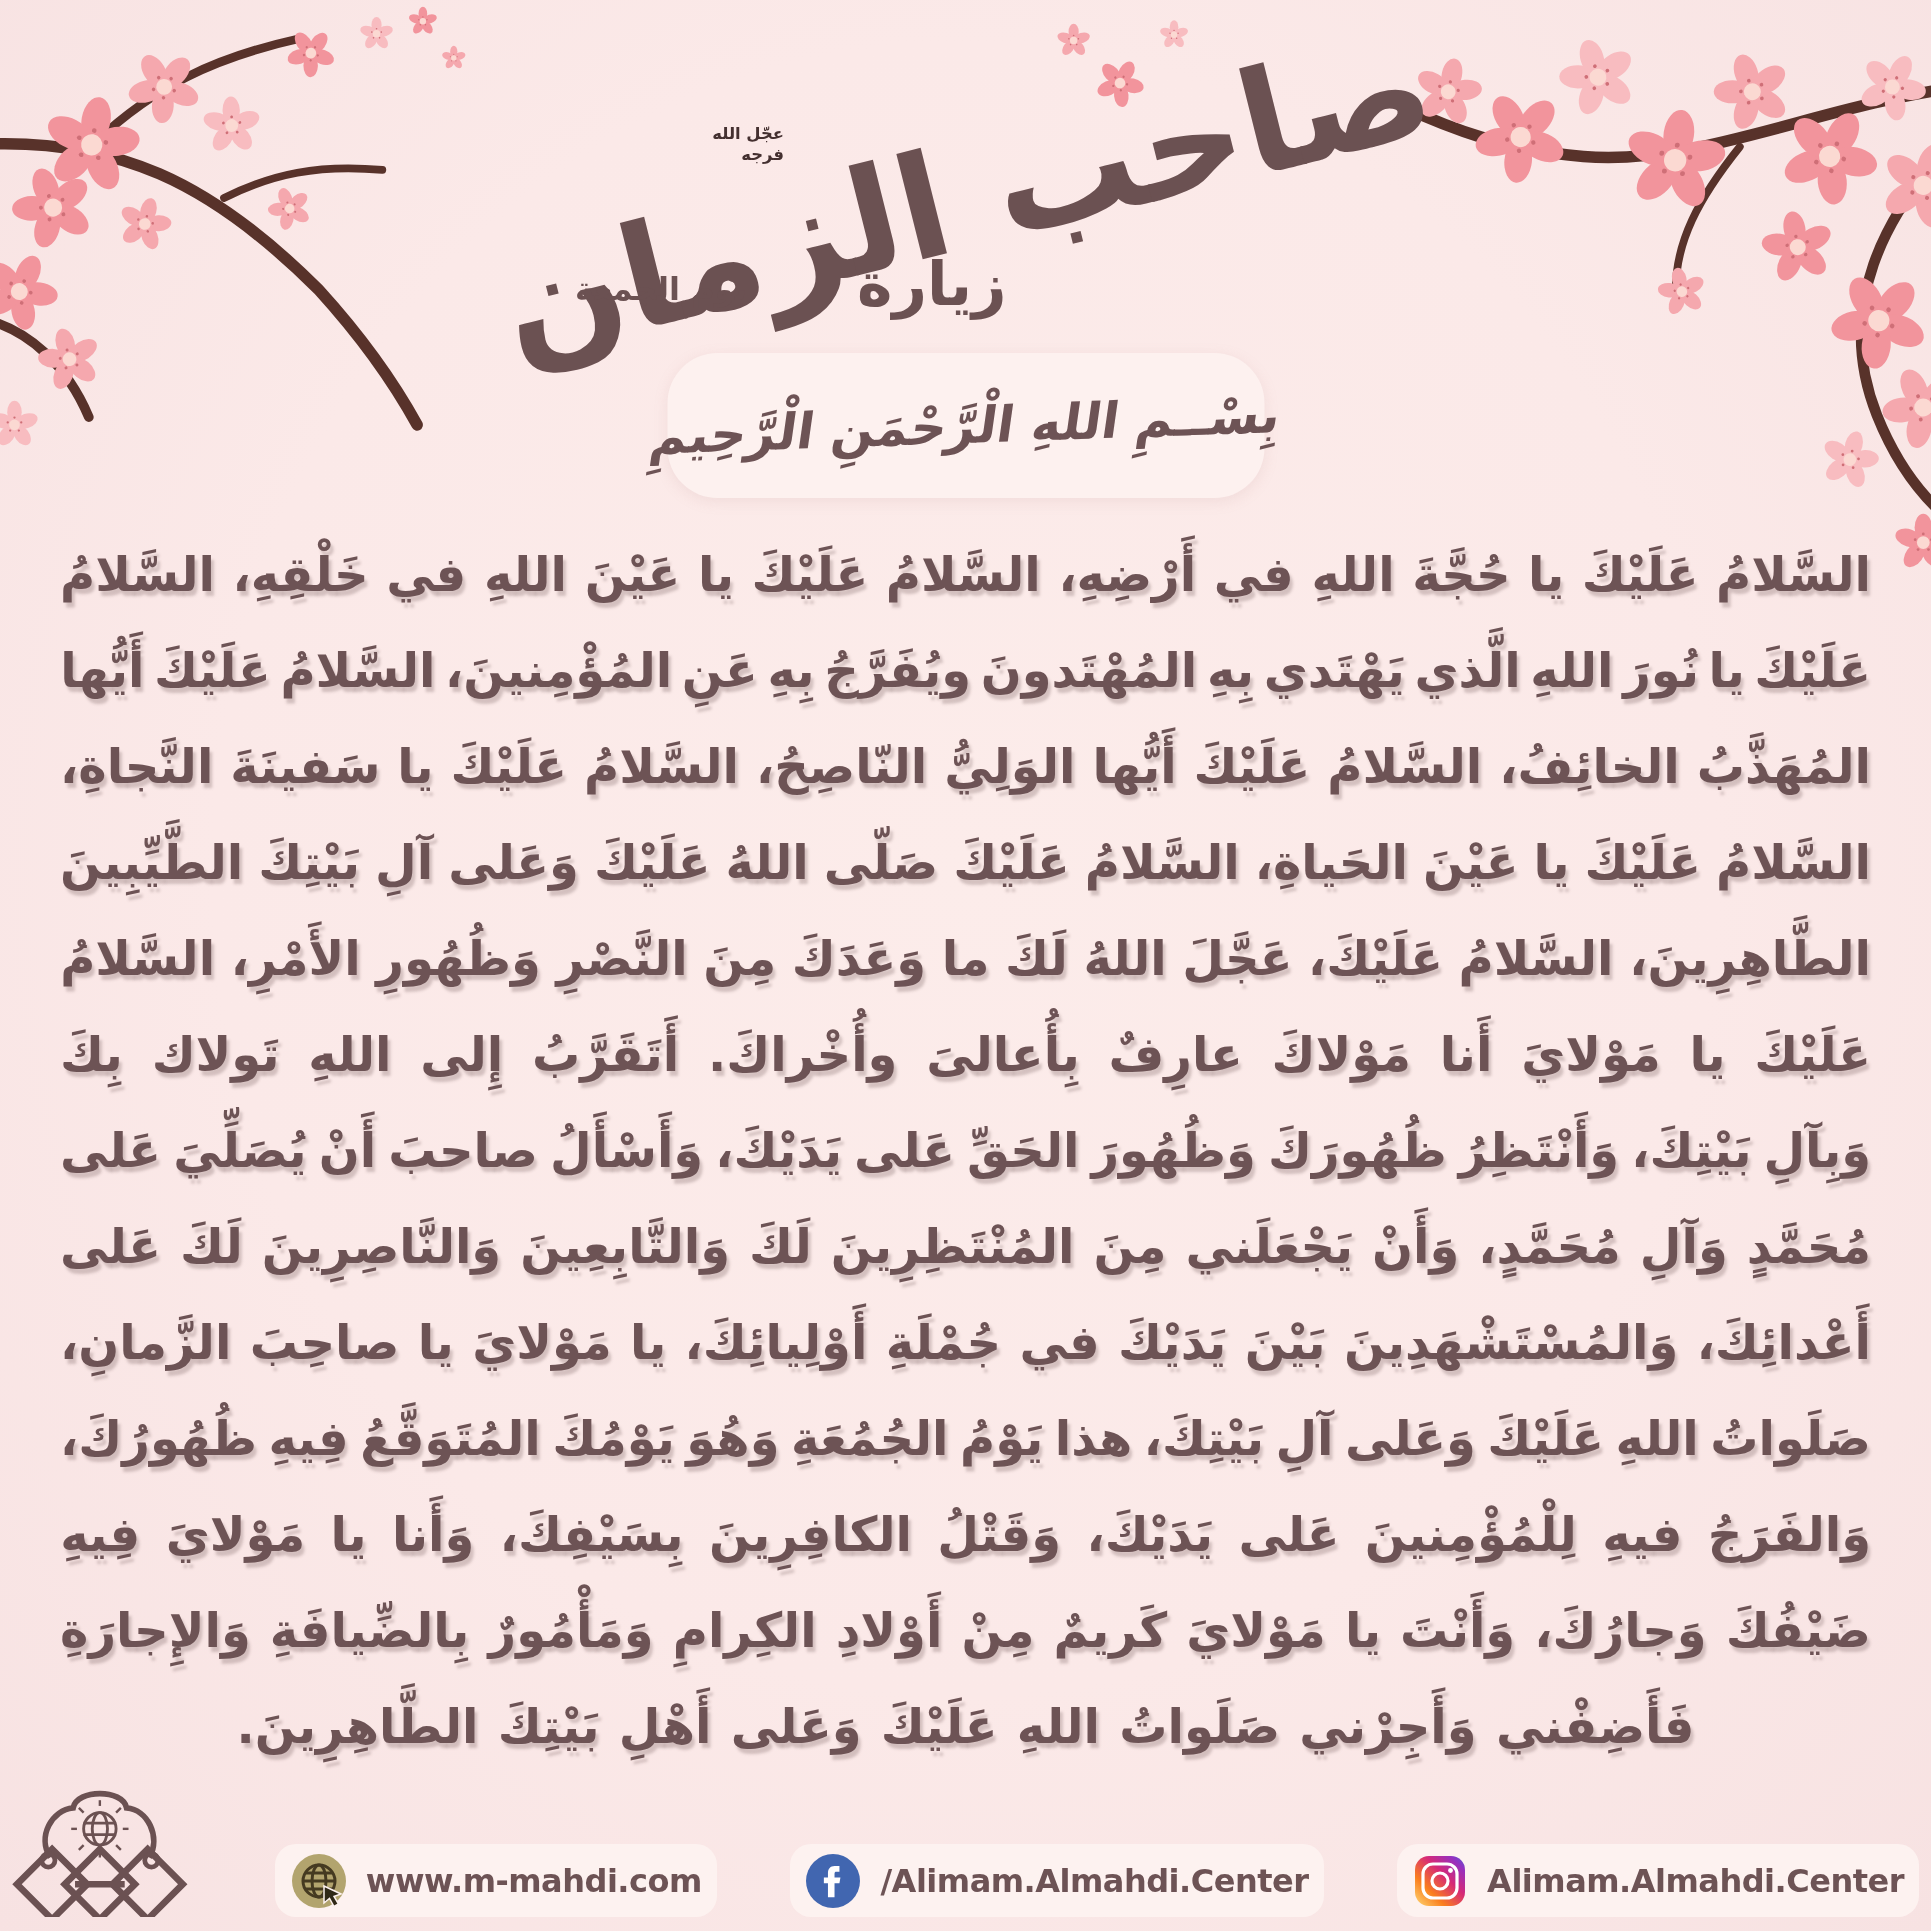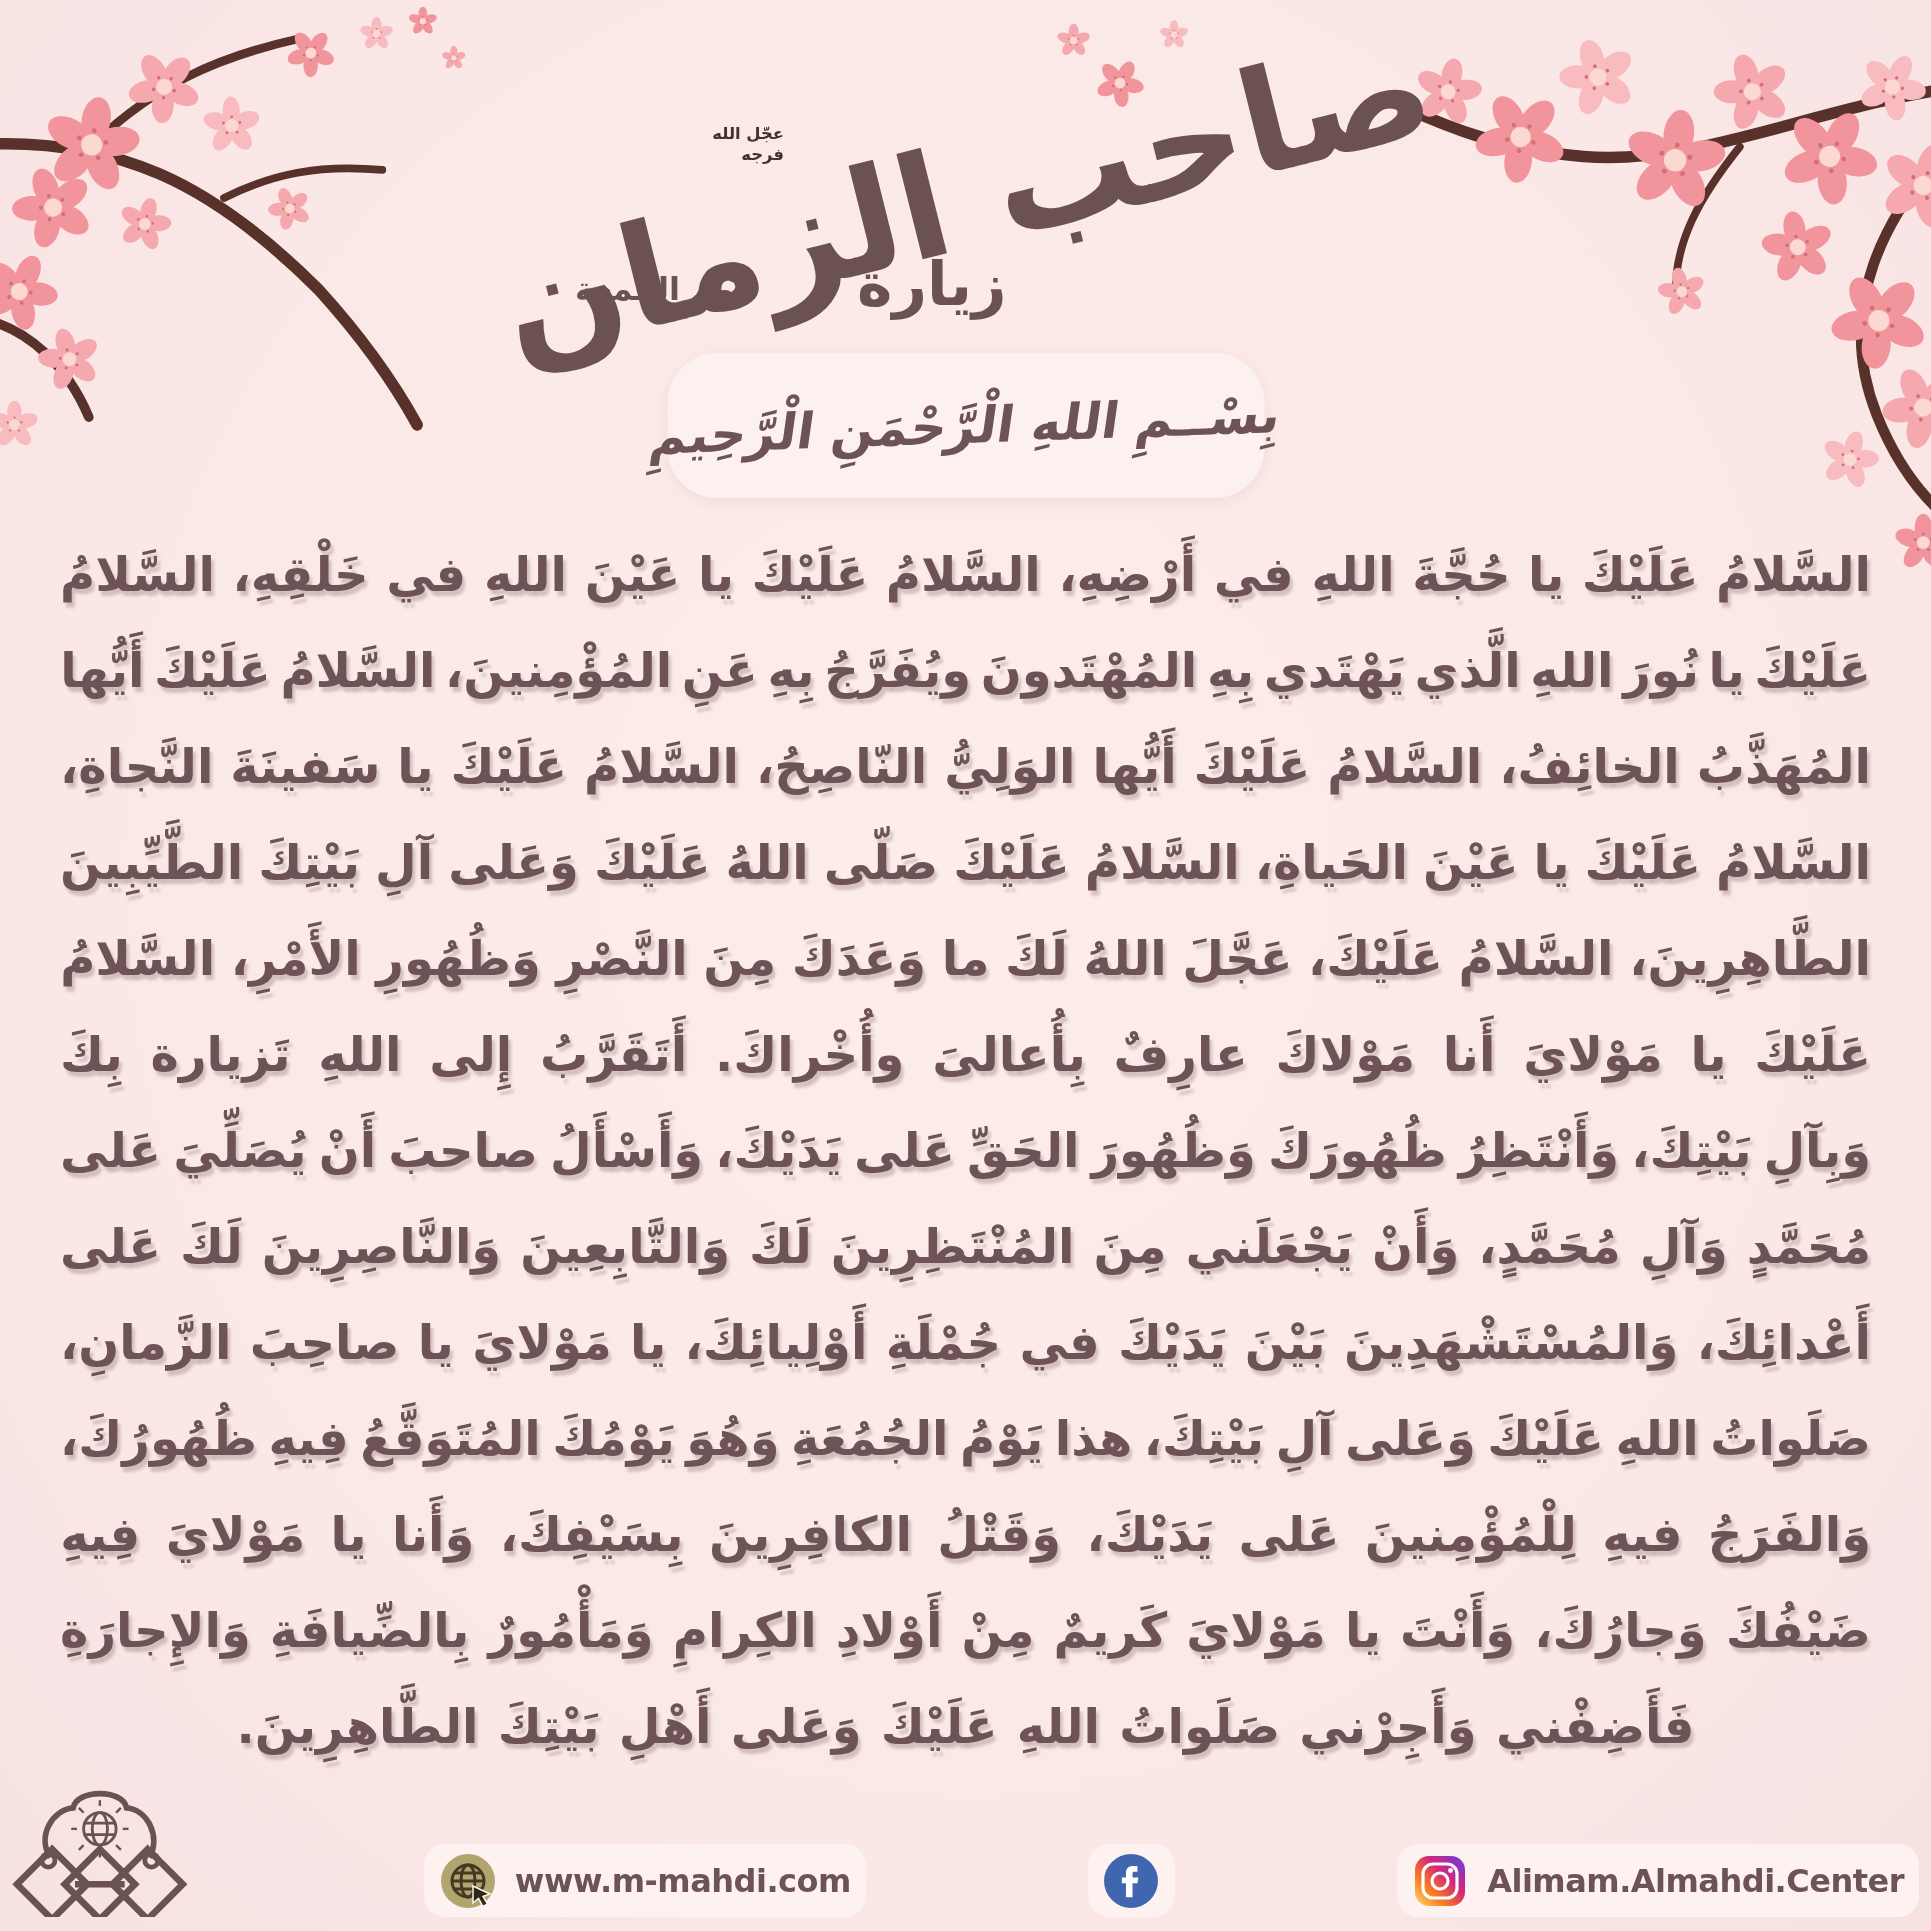--- a/index.html
+++ b/index.html
@@ -235,21 +235,21 @@
         <span>يا</span>
         <span>مَوْلايَ</span>
         <span>أَنا</span>
         <span>مَوْلاكَ</span>
         <span>عارِفٌ</span>
         <span>بِأُعالىَ</span>
         <span>وأُخْراكَ.</span>
         <span>أَتَقَرَّبُ</span>
         <span>إِلى</span>
         <span>اللهِ</span>
-        <span>تَزيارة</span>
+        <span>تَولاك</span>
         <span>بِكَ</span>
       </div>
       <div class="line">
         <span>وَبِآلِ</span>
         <span>بَيْتِكَ،</span>
         <span>وَأَنْتَظِرُ</span>
         <span>ظُهُورَكَ</span>
         <span>وَظُهُورَ</span>
         <span>الحَقِّ</span>
         <span>عَلى</span>
@@ -391,20 +391,21 @@
       </svg>
       <span>www.m-mahdi.com</span>
     </div>
 
 
     <div class="pill">
       <svg width="56" height="56" viewBox="0 0 56 56" xmlns="http://www.w3.org/2000/svg">
         <circle cx="28" cy="28" r="27" fill="#4166b0"></circle>
         <path d="M31 18 h5 v-7 h-6 c-5 0 -8 3.4 -8 8.4 v5.6 h-5 v7 h5 v17 h8 v-17 h6 l1.2 -7 h-7.2 v-4.5 c0 -1.7 0.8 -2.5 2 -2.5 z" fill="#ffffff" transform="scale(0.82) translate(6 5)"></path>
       </svg>
+      <span>/Alimam.Almahdi.Center</span>
     </div>
 
     <div class="pill">
       <svg width="56" height="56" viewBox="0 0 56 56" xmlns="http://www.w3.org/2000/svg">
         <defs>
           <linearGradient id="iggrad" x1="0" y1="1" x2="1" y2="0">
             <stop offset="0" stop-color="#feda75"></stop>
             <stop offset="0.3" stop-color="#fa7e1e"></stop>
             <stop offset="0.6" stop-color="#d62976"></stop>
             <stop offset="0.85" stop-color="#962fbf"></stop>

